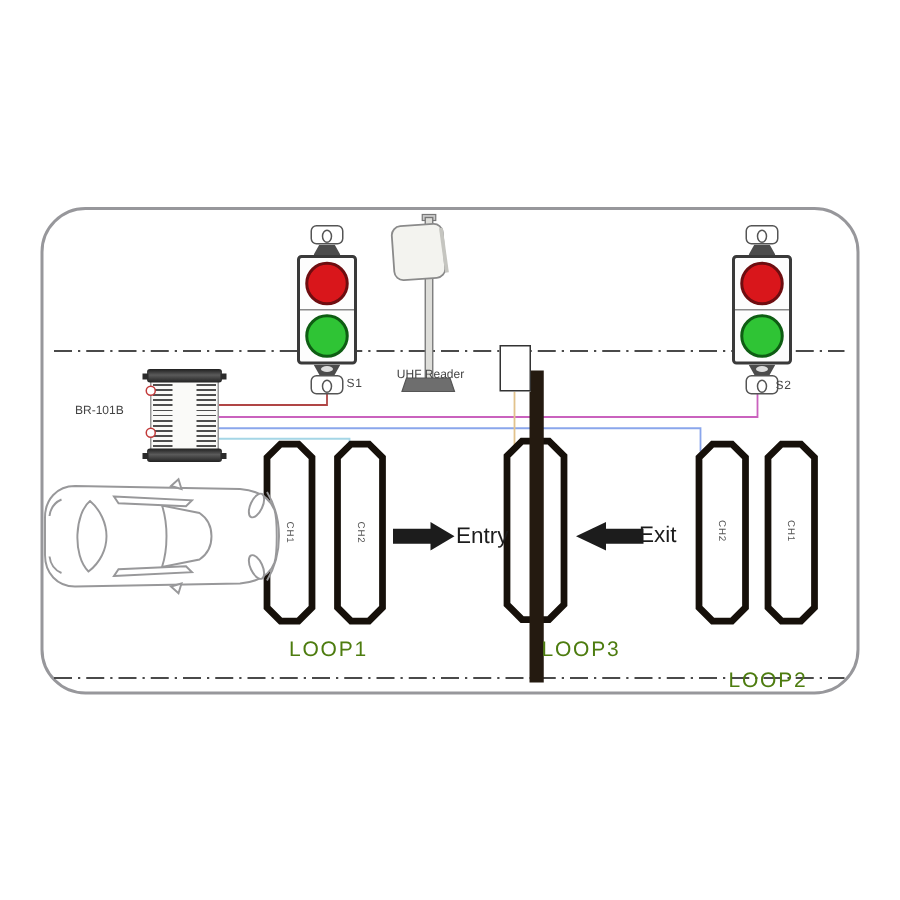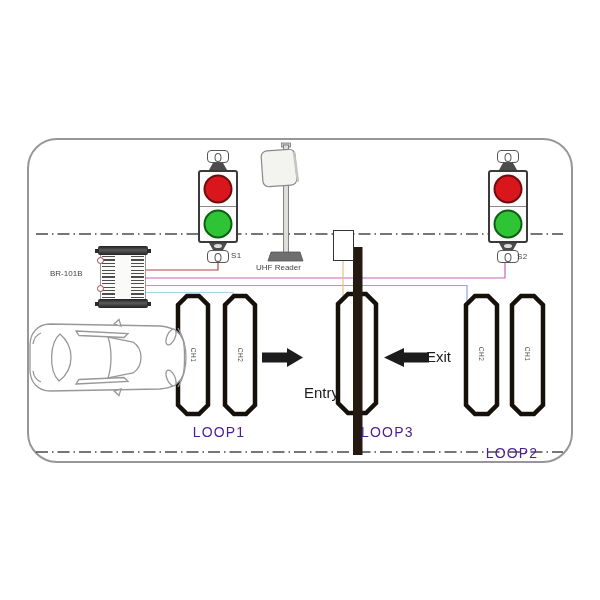--- a/index.html
+++ b/index.html
@@ -47,21 +47,21 @@
   .brled{position:absolute;left:-4px;width:7px;height:7px;border-radius:50%;box-sizing:border-box;
          border:1.8px solid #c23a3a;background:#fff;}
 
   
   .gatebox{position:absolute;left:333px;top:230px;width:21px;height:31px;box-sizing:border-box;
            background:#fff;border:1.5px solid #333;}
 
   
   .lbl{position:absolute;white-space:nowrap;}
   .lbl.small{font-size:8px;color:#444;}
-  .lbl.loop{font-size:14px;letter-spacing:1.2px;color:#4c1d95;width:62px;text-align:center;}
+  .lbl.loop{font-size:14px;letter-spacing:1.2px;color:#4d7c0f;width:62px;text-align:center;}
   .lbl.dir{font-size:15px;color:#1c1c1c;}
   .ch-label{position:absolute;font-size:6.5px;color:#555;letter-spacing:.5px;
             transform:translate(-50%,-50%) rotate(90deg);transform-origin:center;}
 </style>
 </head>
 <body>
 
 <div class="stage">
 
   <div class="panel"></div>
@@ -163,23 +163,23 @@
     <div class="fan bot">
         <div class="oval"></div>
       </div>
     <div class="bracket bot">
         <div class="pin"></div>
       </div>
   </div>
   <div class="tl-tag lbl" style="left:517px;top:252px;">S2</div>
 
   <div class="lbl small" style="left:50px;top:269px;width:47px;">BR-101B</div>
-  <div class="lbl small" style="left:256px;top:263px;width:62px;">UHF Reader</div>
+  <div class="lbl small" style="left:256px;top:245px;width:62px;text-align:center;">UHF Reader</div>
 
-  <div class="lbl dir" style="left:304px;top:349px;margin-top:35px;">Entry</div>
+  <div class="lbl dir" style="left:304px;top:349px;">Entry</div>
   <div class="lbl dir" style="left:426px;top:348px;">Exit</div>
 
   <div class="lbl loop" style="left:188px;top:424px;">LOOP1</div>
   <div class="lbl loop" style="left:361px;top:424px;text-align:left;">LOOP3</div>
   <div class="lbl loop" style="left:481px;top:445px;">LOOP2</div>
 
   <div class="ch-label" style="left:193px;top:355px;">CH1</div>
   <div class="ch-label" style="left:240px;top:355px;">CH2</div>
   <div class="ch-label" style="left:481px;top:354px;">CH2</div>
   <div class="ch-label" style="left:527px;top:354px;">CH1</div>

